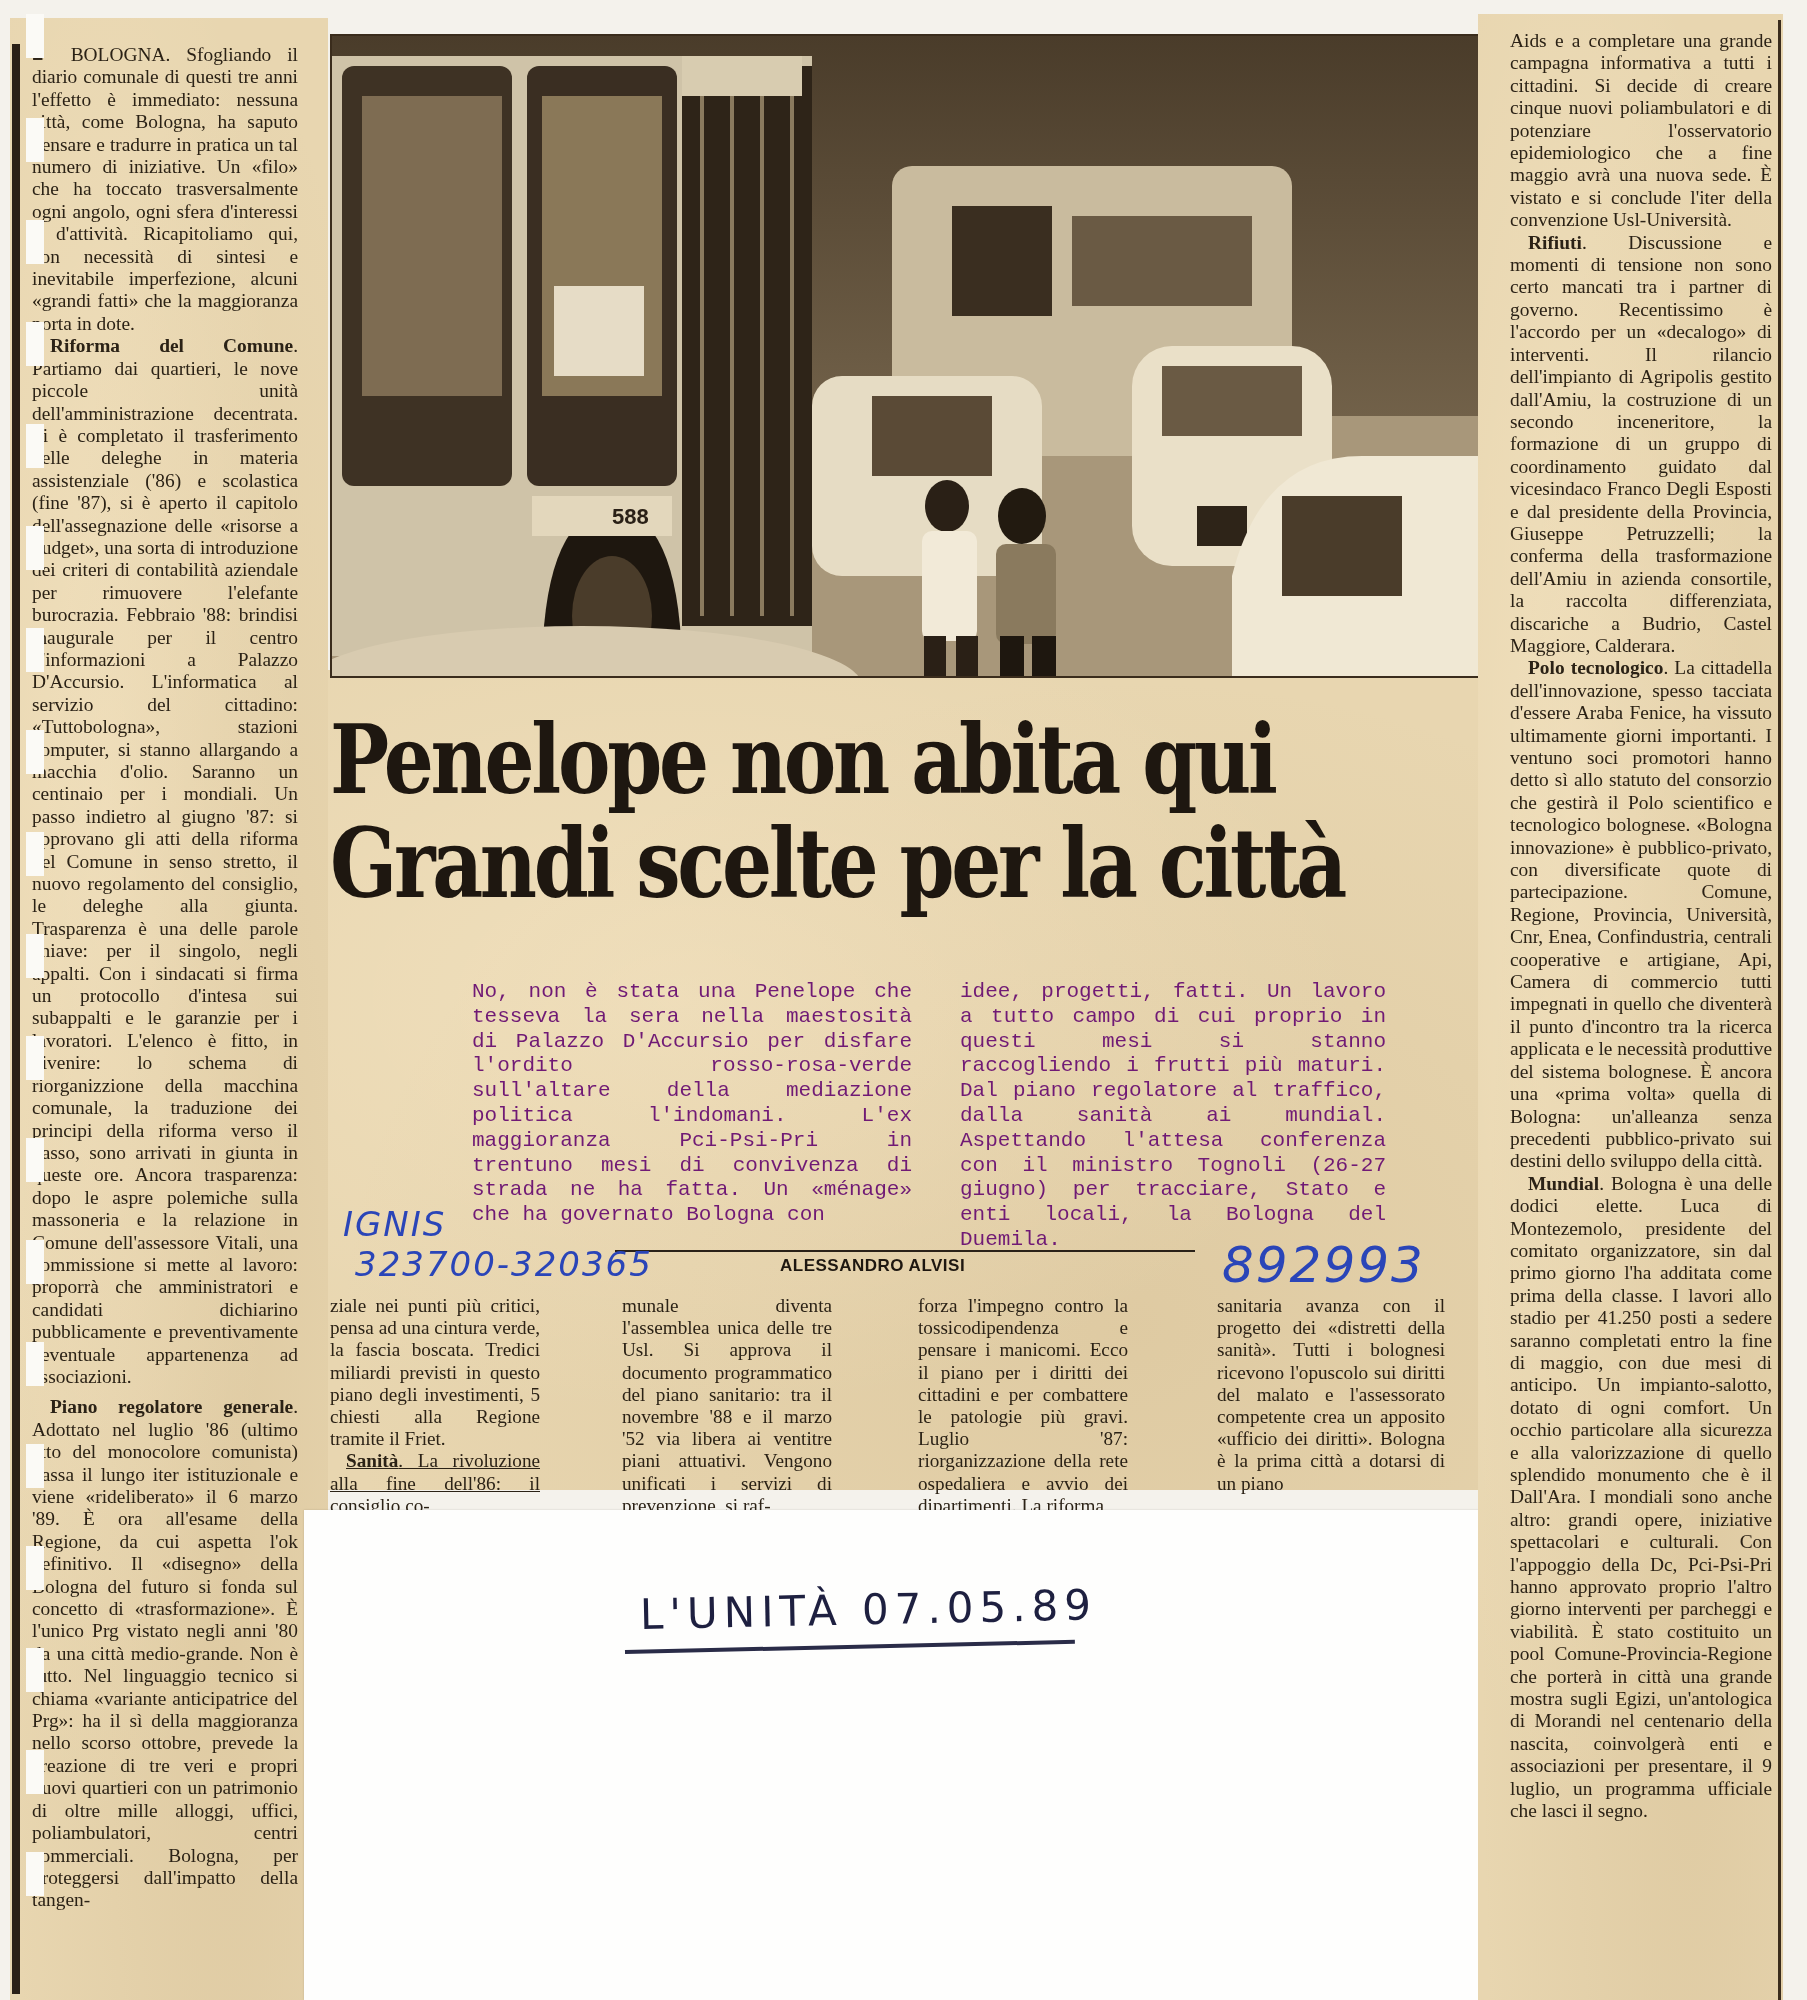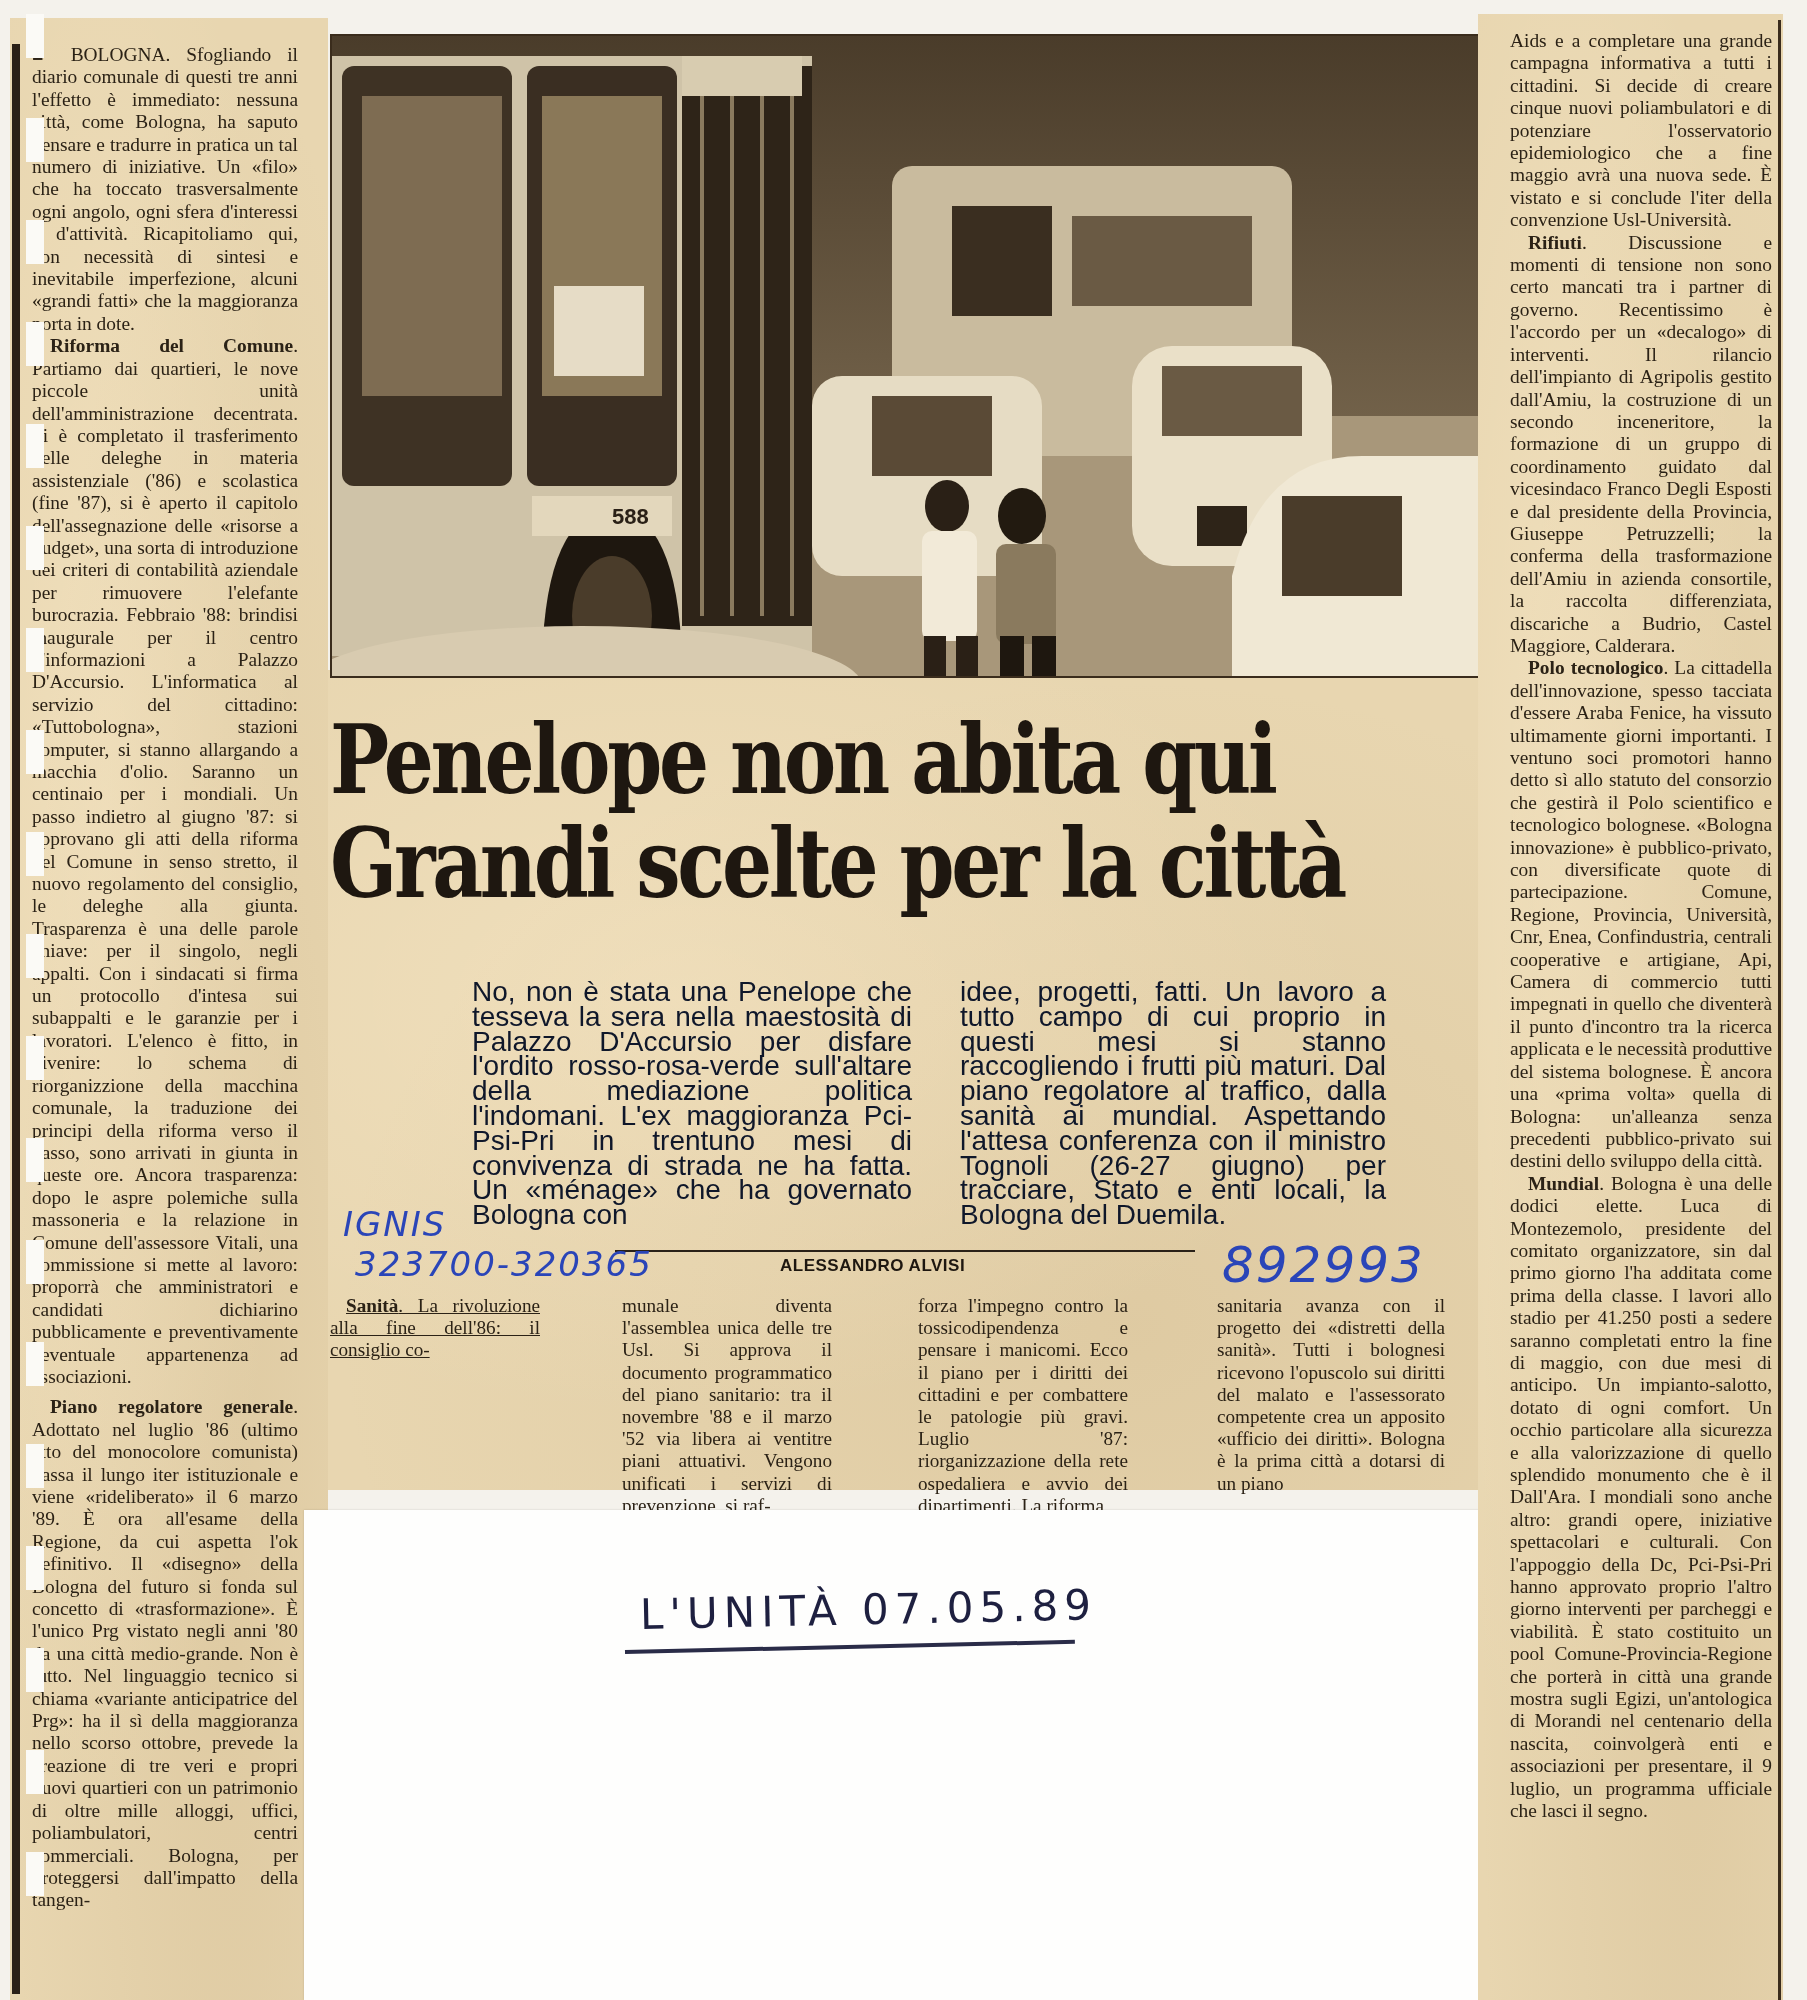--- a/index.html
+++ b/index.html
@@ -51,23 +51,23 @@
     font-family:"DejaVu Serif", serif;
     font-weight:bold;
     font-size:96px; line-height:104px;
     letter-spacing:-4px;
     color:#1e1710;
     transform:scaleX(0.82); transform-origin:left top;
     white-space:nowrap;
   }
   #lead-left, #lead-right {
     position:absolute; top:980px; width:440px;
-    font-family:Liberation Sans, sans-serif;
-    font-size:28px; line-height:24.8px;
-    text-align:justify; color:#0f172a;
+    font-family:Liberation Mono, monospace;
+    font-size:21px; line-height:24.8px;
+    text-align:justify; color:#701a75;
   }
   #lead-left { left:472px; }
   #lead-right { left:960px; width:426px; }
 
   #byline-rule { position:absolute; left:615px; top:1250px; width:580px; height:2px; background:#2a2118; }
   #byline {
     position:absolute; left:780px; top:1256px;
     font-family:"Liberation Sans", sans-serif; font-weight:bold;
     font-size:17px; letter-spacing:0.5px; color:#1e1710;
   }
@@ -213,20 +213,21 @@
 <div id="lead-right">idee, progetti, fatti. Un lavoro a tutto campo di cui proprio in questi mesi si stanno raccogliendo i frutti più maturi. Dal piano regolatore al traffico, dalla sanità ai mundial. Aspettando l'attesa conferenza con il ministro Tognoli (26-27 giugno) per tracciare, Stato e enti locali, la Bologna del Duemila.</div>
 
 <div id="byline-rule"></div>
 <div id="byline">ALESSANDRO ALVISI</div>
 
 <div class="hand" id="hand-ignis">IGNIS</div>
 <div class="hand" id="hand-code1">323700-320365</div>
 <div class="hand" id="hand-code2">892993</div>
 
 <div class="lower-col" style="left:330px">
+  <p><span>ziale nei punti più critici, pensa ad una cintura verde, la fascia boscata. Tredici miliardi previsti in questo piano degli investimenti, 5 chiesti alla Regione tramite il Friet.</span></p>
   <p class="sect"><b>Sanità</b><span>. La rivoluzione alla fine dell'86: il consiglio co-</span></p>
 </div>
 <div class="lower-col" style="left:622px">
   <p><span>munale diventa l'assemblea unica delle tre Usl. Si approva il documento programmatico del piano sanitario: tra il novembre '88 e il marzo '52 via libera ai ventitre piani attuativi. Vengono unificati i servizi di prevenzione, si raf-</span></p>
 </div>
 <div class="lower-col" style="left:918px">
   <p><span>forza l'impegno contro la tossicodipendenza e pensare i manicomi. Ecco il piano per i diritti dei cittadini e per combattere le patologie più gravi. Luglio '87: riorganizzazione della rete ospedaliera e avvio dei dipartimenti. La riforma</span></p>
 </div>
 <div class="lower-col" style="left:1217px;width:228px">
   <p><span>sanitaria avanza con il progetto dei «distretti della sanità». Tutti i bolognesi ricevono l'opuscolo sui diritti del malato e l'assessorato competente crea un apposito «ufficio dei diritti». Bologna è la prima città a dotarsi di un piano</span></p>

